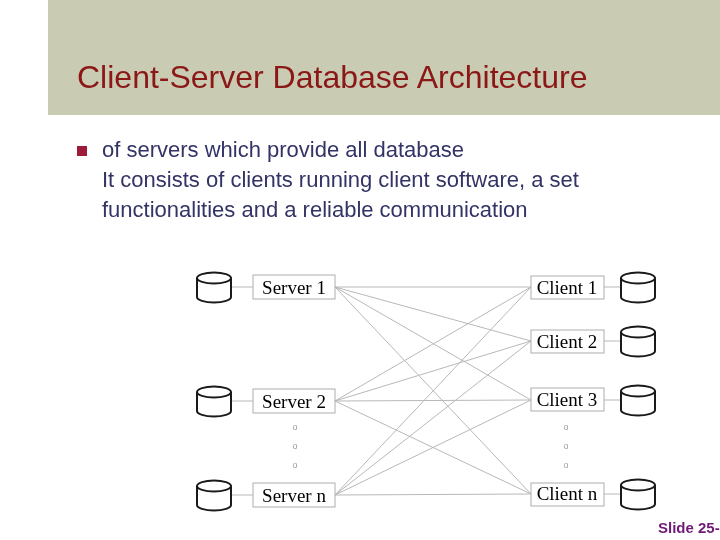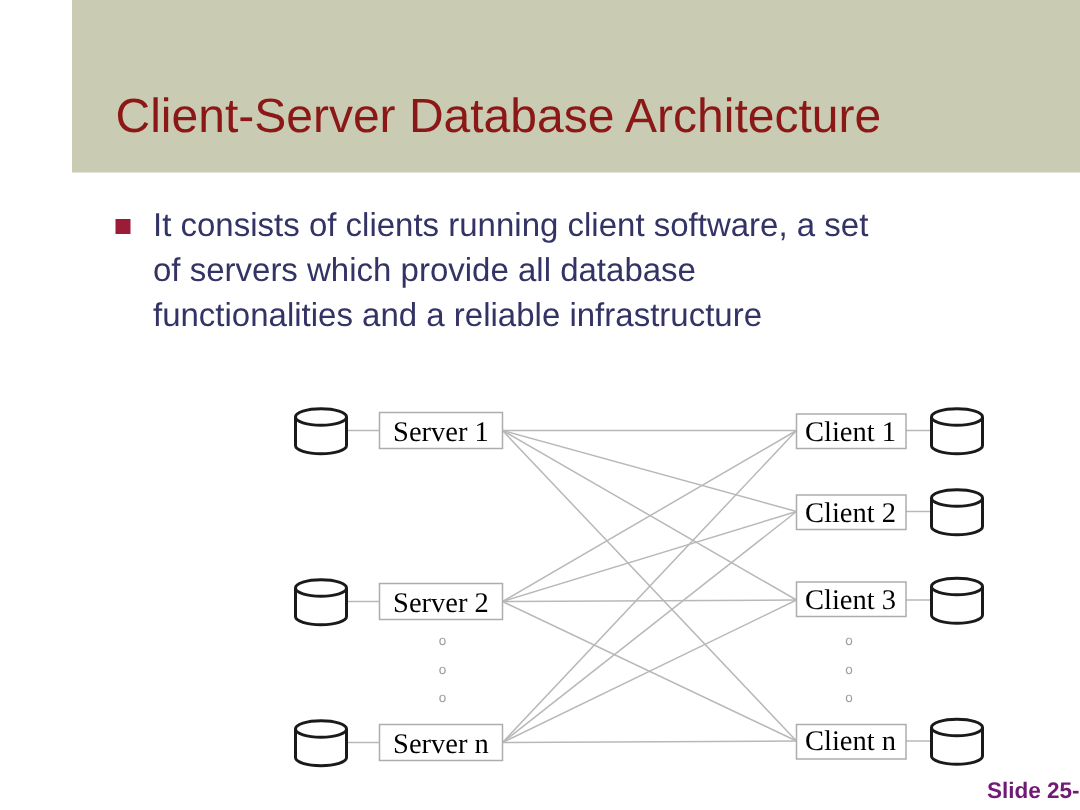--- a/index.html
+++ b/index.html
@@ -66,23 +66,23 @@
 
   <div class="header-band"></div>
   <div class="slide-title">Client-Server Database Architecture</div>
 
   <div class="accent-bar bar-blue"></div>
   <div class="accent-bar bar-red"></div>
   <div class="accent-bar bar-olive"></div>
 
   <div class="bullet-square"></div>
   <div class="body-text">
+    <div>of servers which provide all database</div>
     <div>It consists of clients running client software, a set</div>
-    <div>of servers which provide all database</div>
-    <div>functionalities and a reliable infrastructure</div>
+    <div>functionalities and a reliable communication</div>
   </div>
 
   <svg class="diagram" viewBox="0 0 480 262" width="480" height="262">
     <defs>
       <g id="cyl">
         <path d="M1,7 V26 A17,5.5 0 0 0 35,26 V7" fill="#ffffff" stroke="#1a1a1a" stroke-width="2"></path>
         <ellipse cx="18" cy="7" rx="17" ry="5.5" fill="#ffffff" stroke="#1a1a1a" stroke-width="2"></ellipse>
       </g>
     </defs>
 

